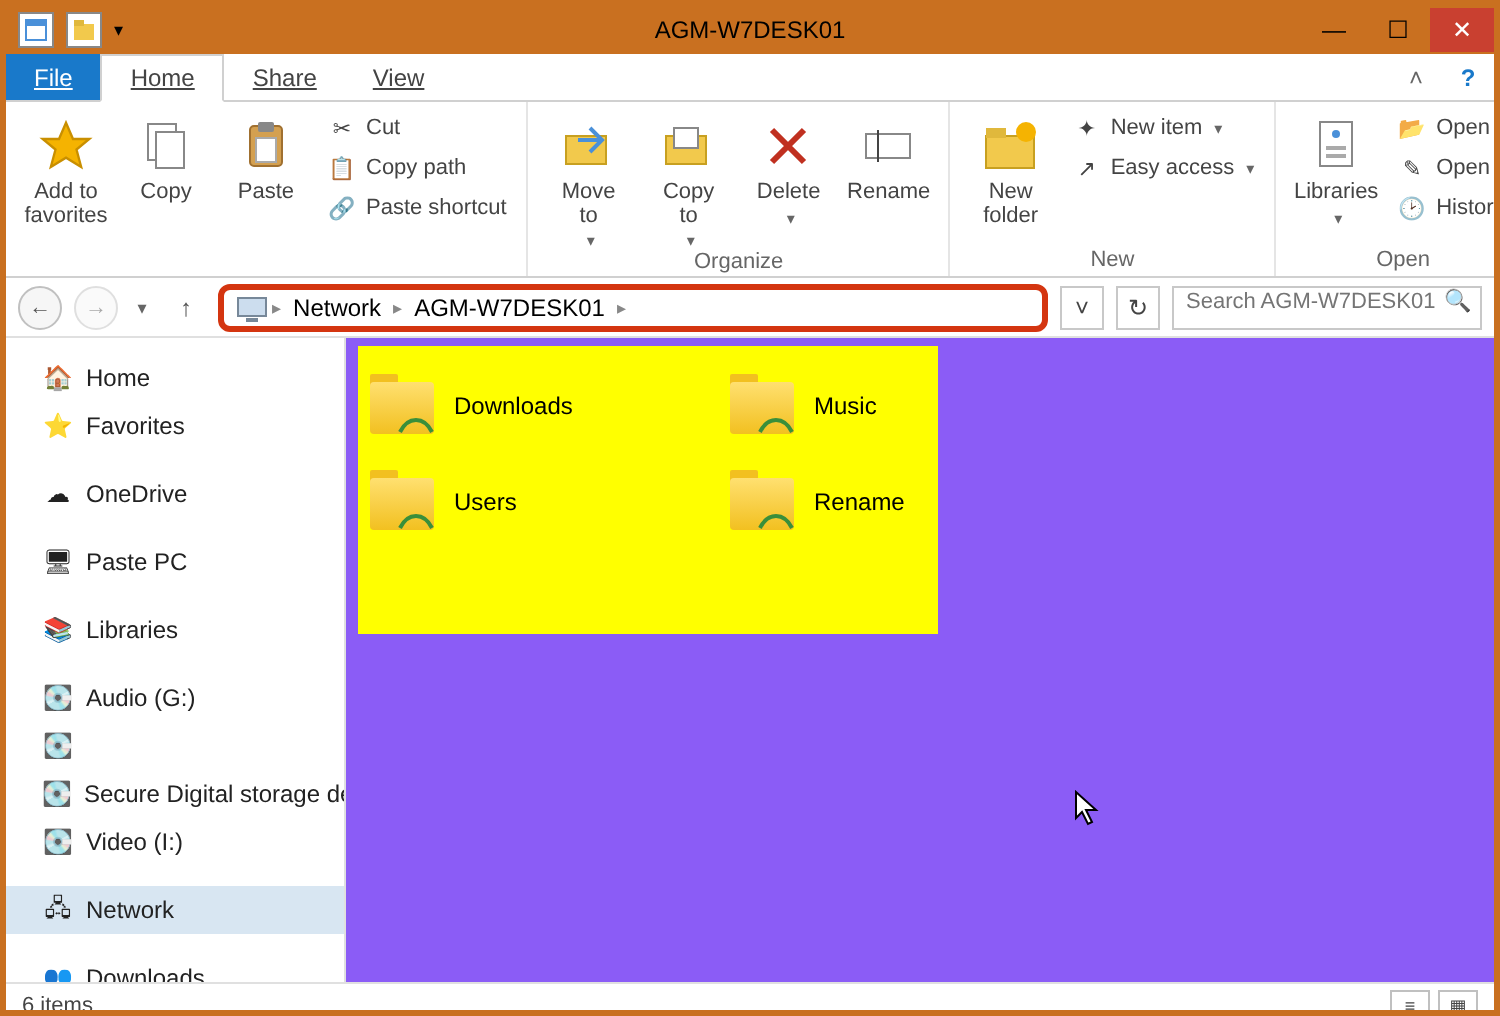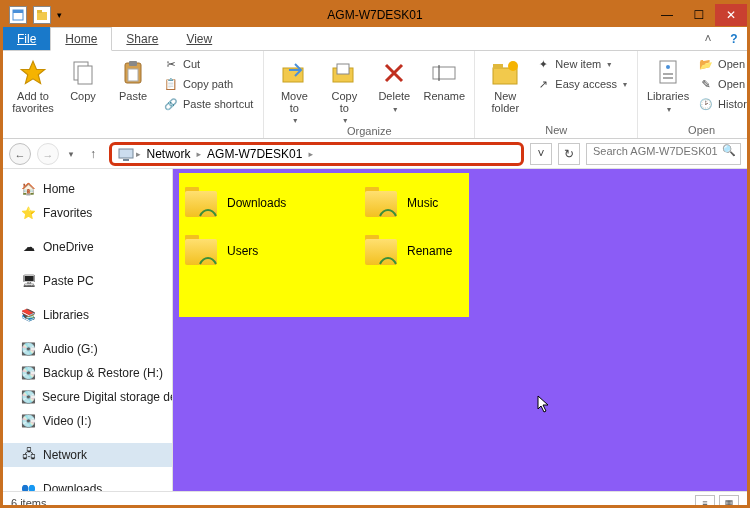--- a/index.html
+++ b/index.html
@@ -307,21 +307,20 @@
         <span class="sic">📚</span>
         <span>Libraries</span>
       </div>
     <div class="sb-gap"></div>
     <div class="sb-item">
         <span class="sic">💽</span>
         <span>Audio (G:)</span>
       </div>
     <div class="sb-item">
         <span class="sic">💽</span>
-        <span>Backup &amp; Restore (H:)</span>
       </div>
     <div class="sb-item">
         <span class="sic">💽</span>
         <span>Secure Digital storage devi</span>
       </div>
     <div class="sb-item">
         <span class="sic">💽</span>
         <span>Video (I:)</span>
       </div>
     <div class="sb-gap"></div>

